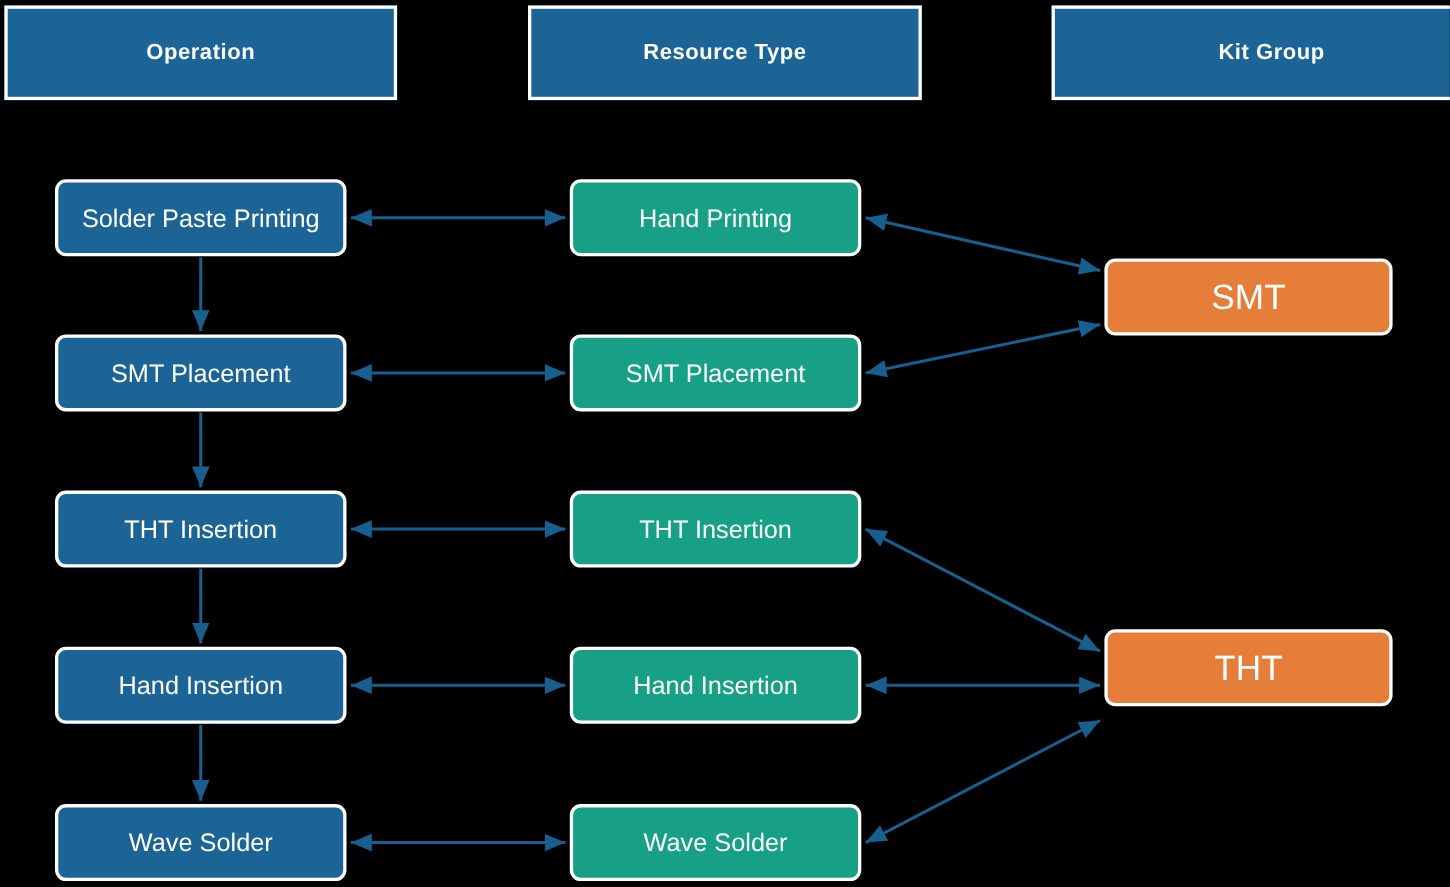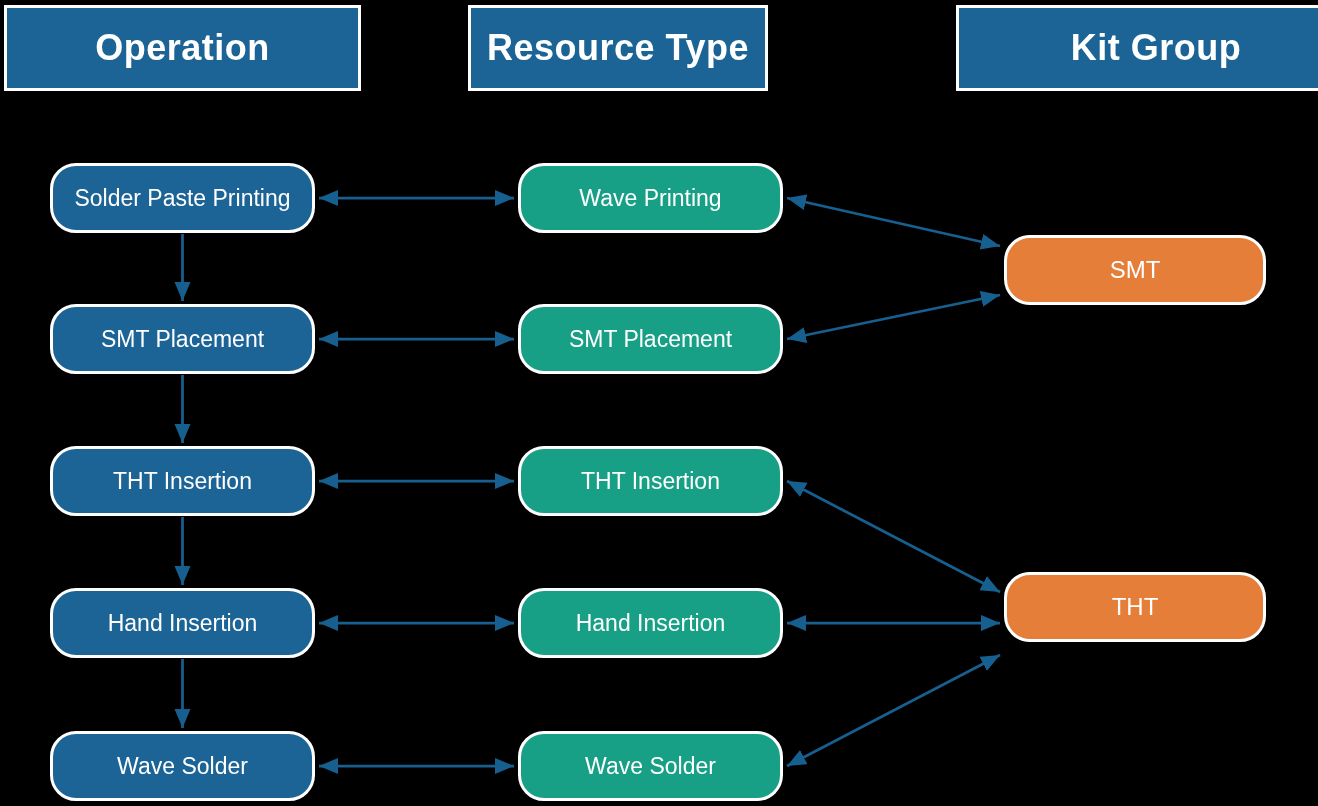--- a/index.html
+++ b/index.html
@@ -21,55 +21,55 @@
     overflow:hidden;
   }
   .canvas{position:absolute;inset:0;width:1318px;height:806px;}
   .col-header{
     position:absolute;
     height:86px;
     background:var(--header-fill);
     border:3px solid var(--node-border);
     color:var(--text);
     display:flex;align-items:center;justify-content:center;
-    font-size:36px;font-weight:bold;letter-spacing:.5px;
+    font-size:20px;font-weight:bold;letter-spacing:.5px;
   }
   .pill{
     position:absolute;
     height:70px;
-    border-radius:26px;
+    border-radius:10px;
     border:3px solid var(--node-border);
     color:var(--text);
     display:flex;align-items:center;justify-content:center;
     font-size:23px;
     white-space:nowrap;
   }
   .pill.op{left:50px;width:265px;background:var(--operation-fill);}
   .pill.res{left:518px;width:265px;background:var(--resource-fill);}
-  .pill.kit{left:1004px;width:262px;background:var(--kit-fill);font-size:24px;}
+  .pill.kit{left:1004px;width:262px;background:var(--kit-fill);font-size:32px;}
   svg.arrows{position:absolute;inset:0;pointer-events:none;}
   svg.arrows line{stroke:var(--arrow);stroke-width:2.75px;}
   svg.arrows .head{fill:var(--arrow);}
 </style>
 </head>
 <body>
 
 <div class="canvas">
 
   <div class="col-header" style="left:4px;top:5px;width:357px;">Operation</div>
-  <div class="col-header" style="left:468px;top:5px;width:300px;">Resource Type</div>
+  <div class="col-header" style="left:480px;top:5px;width:358px;">Resource Type</div>
   <div class="col-header" style="left:956px;top:5px;width:400px;">Kit Group</div>
 
   <div class="pill op" style="top:163px;">Solder Paste Printing</div>
   <div class="pill op" style="top:304px;">SMT Placement</div>
   <div class="pill op" style="top:446px;">THT Insertion</div>
   <div class="pill op" style="top:588px;">Hand Insertion</div>
   <div class="pill op" style="top:731px;">Wave Solder</div>
 
-  <div class="pill res" style="top:163px;">Wave Printing</div>
+  <div class="pill res" style="top:163px;">Hand Printing</div>
   <div class="pill res" style="top:304px;">SMT Placement</div>
   <div class="pill res" style="top:446px;">THT Insertion</div>
   <div class="pill res" style="top:588px;">Hand Insertion</div>
   <div class="pill res" style="top:731px;">Wave Solder</div>
 
   <div class="pill kit" style="top:235px;">SMT</div>
   <div class="pill kit" style="top:572px;">THT</div>
 
   <svg class="arrows" width="1318" height="806" viewBox="0 0 1318 806">
     <defs>

